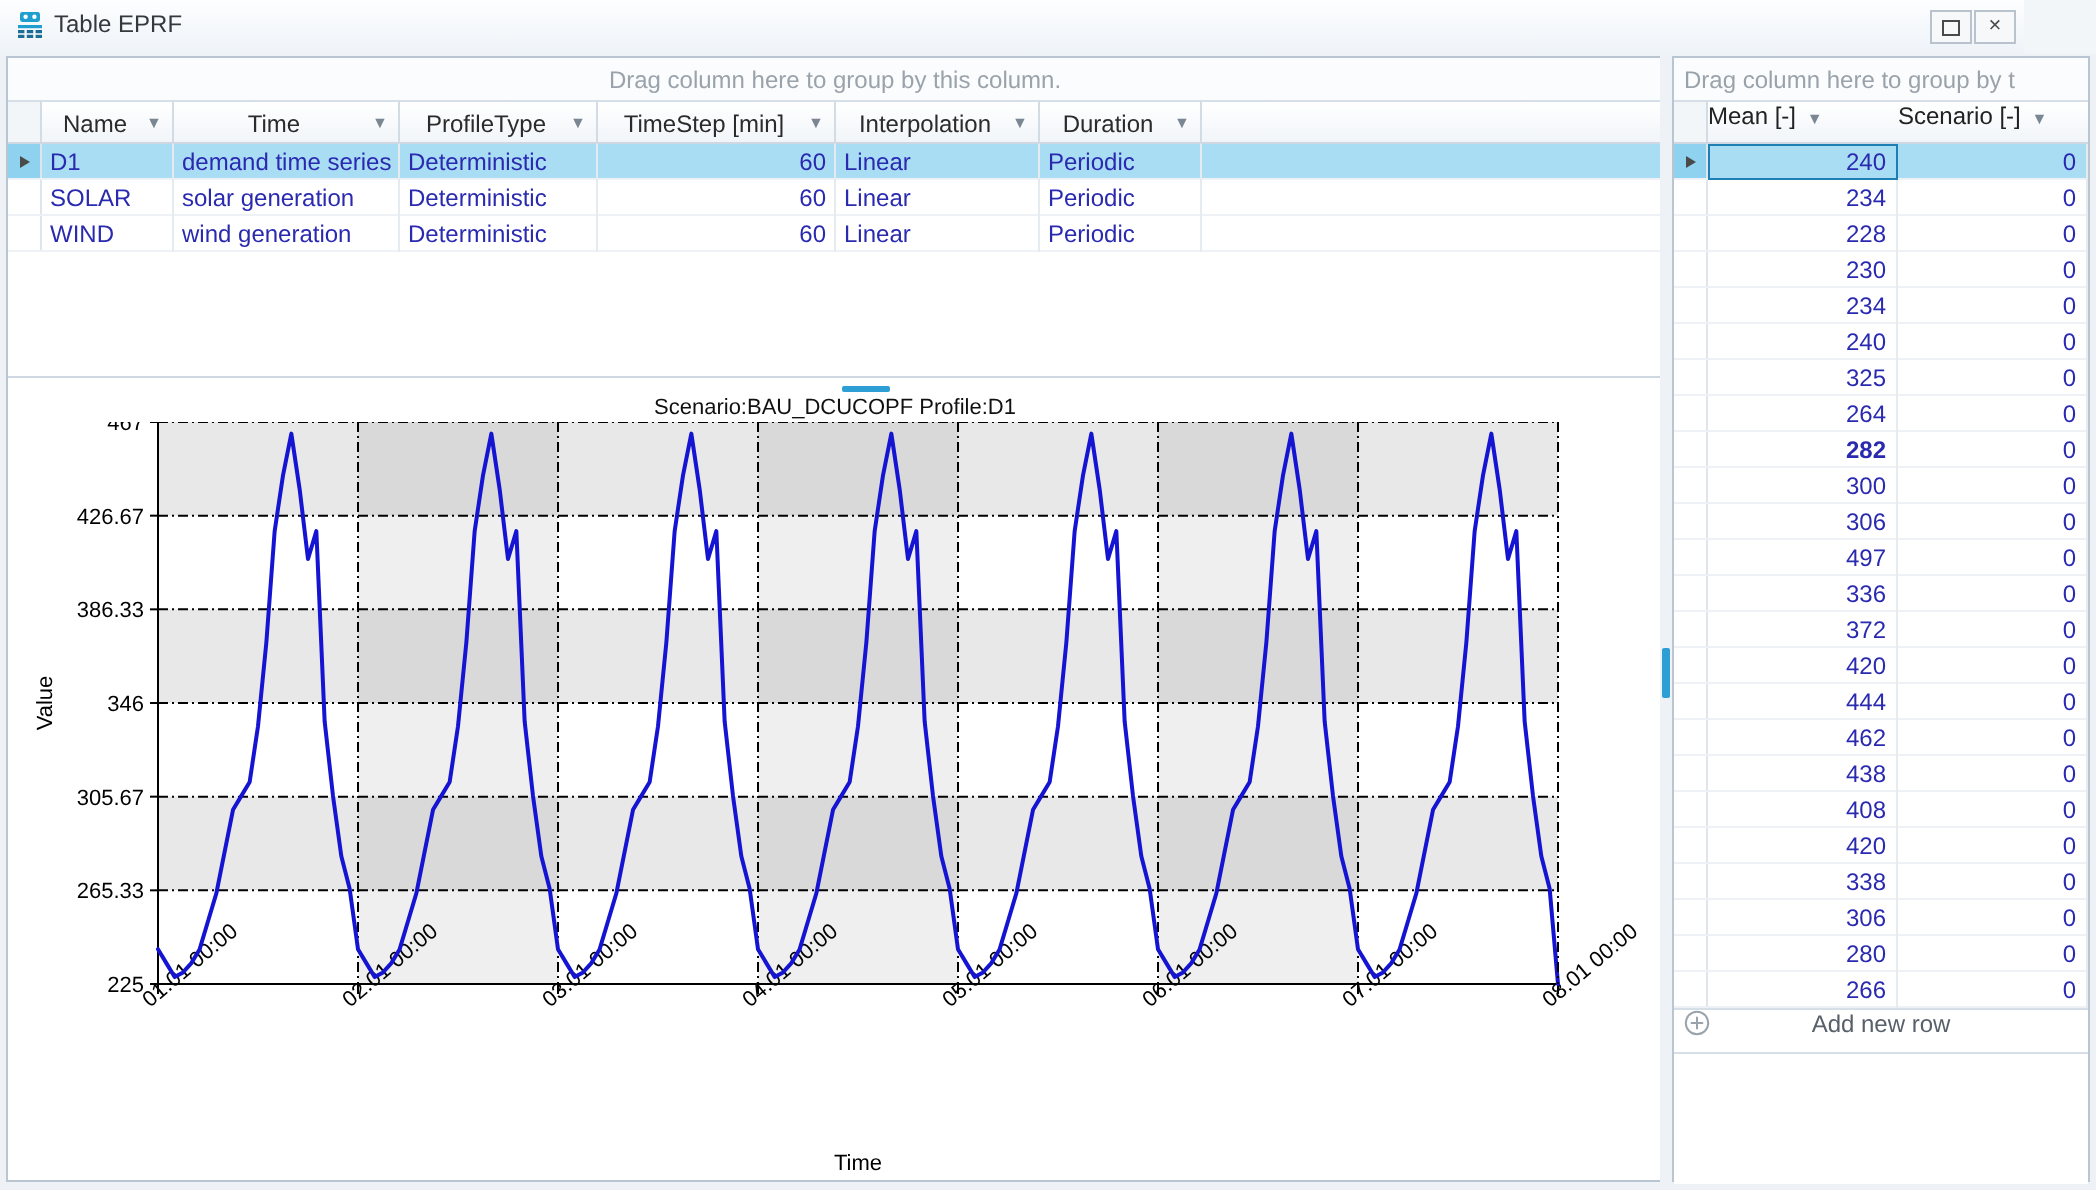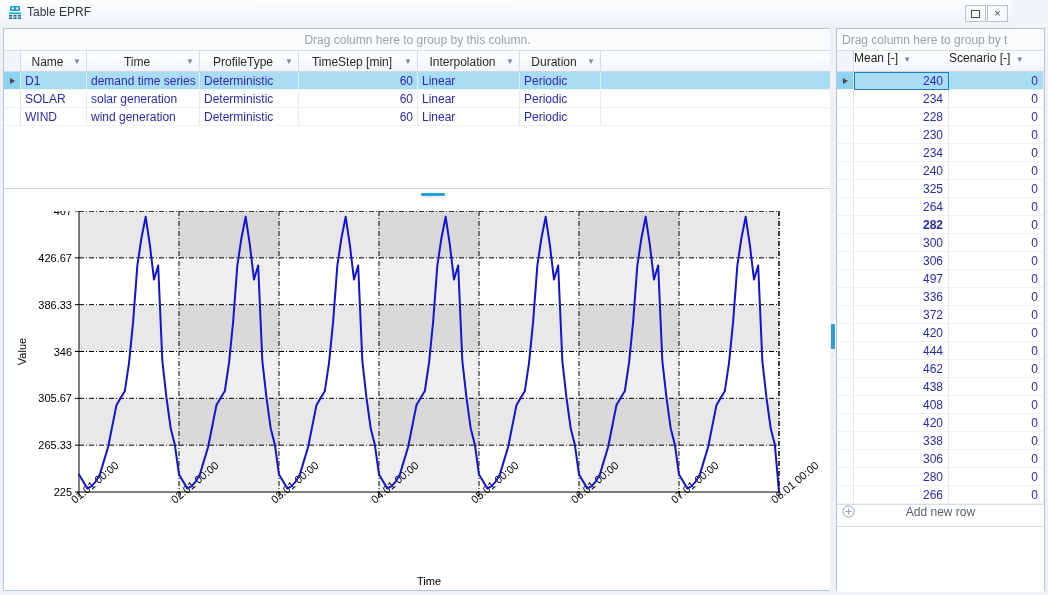--- a/index.html
+++ b/index.html
@@ -198,20 +198,21 @@
               <div class="rcell num" style="width: 119px;">60</div>
               <div class="rcell" style="width: 102px;">Linear</div>
               <div class="rcell" style="width: 81px;">Periodic</div>
             </div>
           </div>
         <div id="tg-filler"></div>
       </div>
 
       <div id="chartwrap">
         <div id="hsplit"></div>
+        <div id="charttitle">Scenario:BAU_DCUCOPF Profile:D1</div>
         <svg id="plotsvg" width="827" height="378">
             <rect x="75" y="0" width="700" height="281" fill="#ffffff"></rect>
             <rect x="75" y="187.32946280991735" width="700" height="46.84107438016531" fill="#e8e8e8"></rect>
             <rect x="75" y="93.67053719008265" width="700" height="46.829462809917345" fill="#e8e8e8"></rect>
             <rect x="75" y="0" width="700" height="46.829462809917345" fill="#e8e8e8"></rect>
             <rect x="175" y="0" width="100" height="281" fill="#00000010"></rect>
             <rect x="375" y="0" width="100" height="281" fill="#00000010"></rect>
             <rect x="575" y="0" width="100" height="281" fill="#00000010"></rect>
             <line x1="75" y1="234.17053719008265" x2="775" y2="234.17053719008265" stroke="#000000" stroke-width="1" stroke-dasharray="5,2,1,2"></line>
             <line x1="75" y1="187.32946280991735" x2="775" y2="187.32946280991735" stroke="#000000" stroke-width="1" stroke-dasharray="5,2,1,2"></line>

